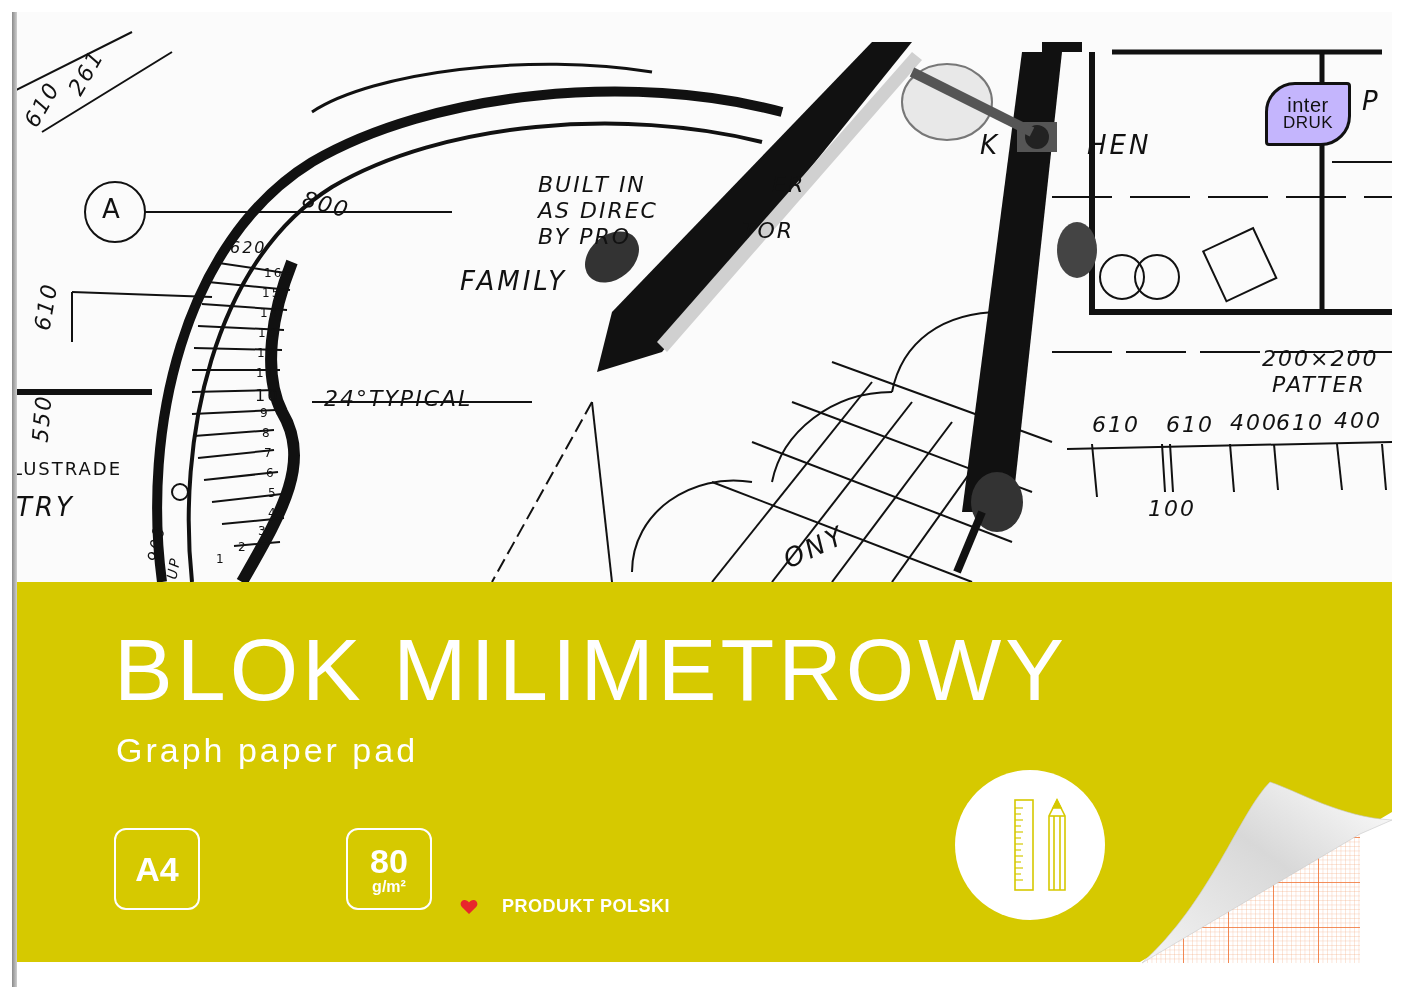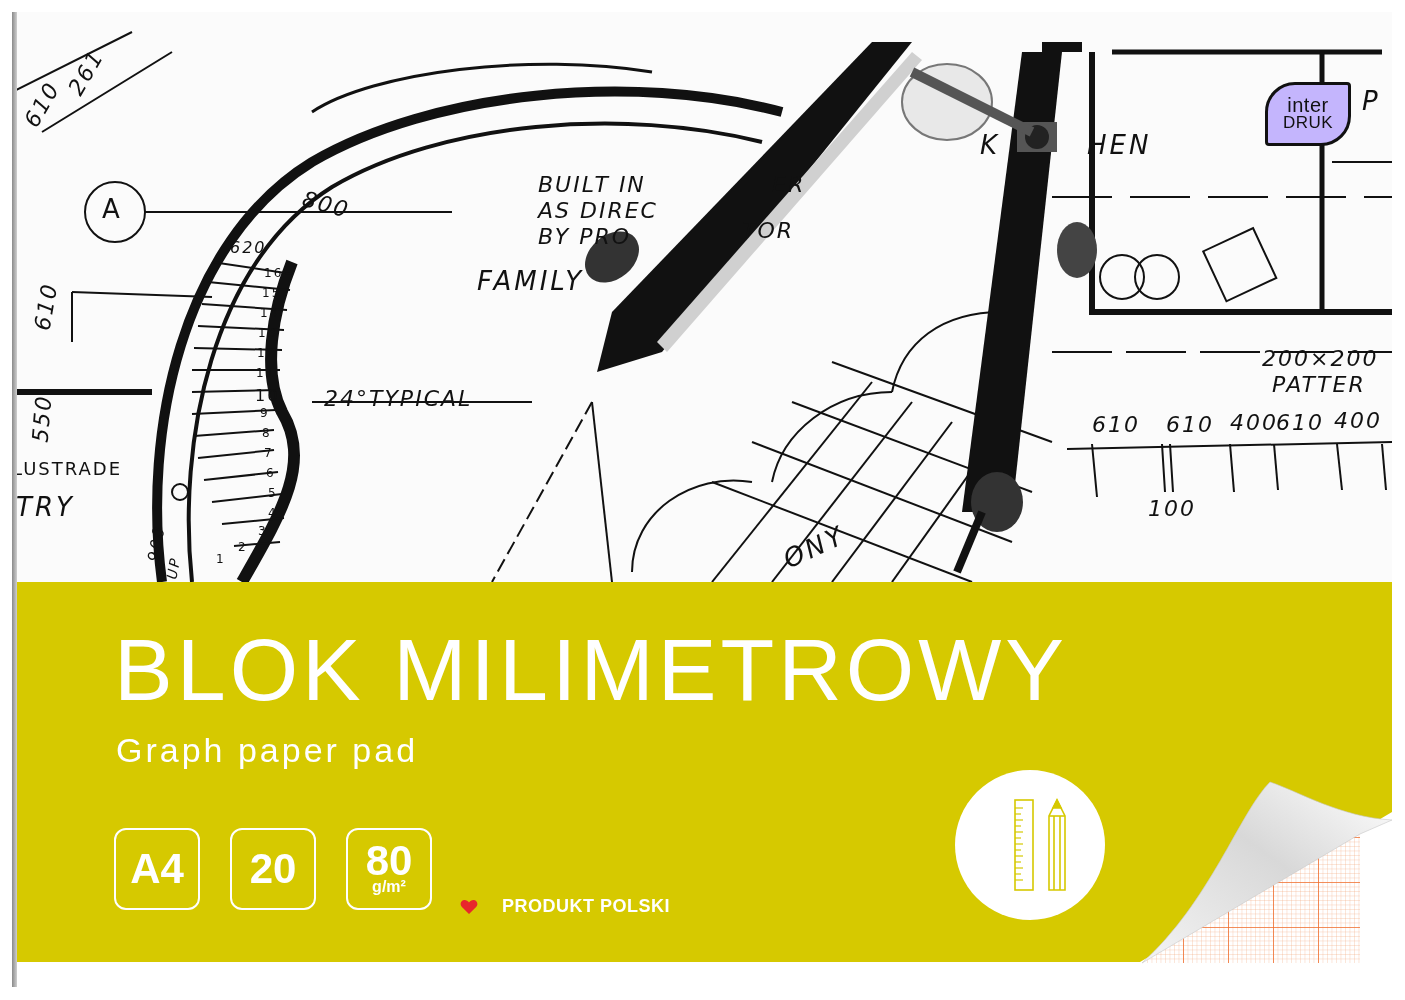--- a/index.html
+++ b/index.html
@@ -42,21 +42,21 @@
   }
   .subtitle {
     position: absolute; left: 104px; top: 718px; color: #ffffff; font-size: 34px; letter-spacing: 3px;
     line-height: 40px; white-space: nowrap;
   }
   .badge {
     position: absolute; top: 816px; width: 86px; height: 82px; border: 2px solid #ffffff;
     border-radius: 12px; color: #fff; box-sizing: border-box;
     display: flex; flex-direction: column; align-items: center; justify-content: center;
   }
-  .badge .v { font-size: 42px; font-weight: 700; line-height: 36px; }
+  .badge .v { font-size: 34px; font-weight: 700; line-height: 36px; }
   .badge .u { font-size: 16px; font-weight: 700; line-height: 16px; }
   .made {
     position: absolute; left: 448px; top: 884px; display: flex; align-items: center; gap: 24px;
     color: #fff; font-weight: 700; font-size: 18px; letter-spacing: 0.5px;
   }
   .heart { width: 18px; height: 16px; }
   .tools-circle {
     position: absolute; left: 943px; top: 758px; width: 150px; height: 150px; border-radius: 50%;
     background: #ffffff;
   }
@@ -158,21 +158,21 @@
         <line x1="900" y1="60" x2="1020" y2="120" stroke="#555" stroke-width="10"></line>
         <rect x="1030" y="30" width="40" height="10" fill="#111"></rect>
       </g>
     </svg>
 
     <span class="bp-label" style="left:526px;top:160px;">BUILT IN</span>
     <span class="bp-label" style="left:760px;top:160px;">ER</span>
     <span class="bp-label" style="left:526px;top:186px;">AS DIREC</span>
     <span class="bp-label" style="left:526px;top:212px;">BY PRO</span>
     <span class="bp-label" style="left:730px;top:206px;text-align:center;">TOR</span>
-    <span class="bp-label lg" style="left:465px;top:254px;">FAMILY</span>
+    <span class="bp-label lg" style="left:448px;top:254px;">FAMILY</span>
     <span class="bp-label" style="left:312px;top:374px;">24°TYPICAL</span>
     <span class="bp-label lg" style="left:968px;top:118px;">K</span>
     <span class="bp-label lg" style="left:1075px;top:118px;">HEN</span>
     <span class="bp-label lg" style="left:90px;top:182px;font-style:normal;">A</span>
     <span class="bp-label" style="left:1250px;top:334px;">200×200</span>
     <span class="bp-label" style="left:1260px;top:360px;">PATTER</span>
     <span class="bp-label" style="left:6px;top:80px;transform:rotate(-60deg);">610</span>
     <span class="bp-label" style="left:50px;top:48px;transform:rotate(-60deg);">261</span>
     <span class="bp-label" style="left:290px;top:180px;transform:rotate(15deg);">800</span>
     <span class="bp-label" style="left:218px;top:226px;font-size:16px;">620</span>
@@ -215,23 +215,20 @@
   </div>
 
   <div class="band"></div>
 
   <div class="title">BLOK MILIMETROWY</div>
   <div class="subtitle">Graph paper pad</div>
 
   <div class="badge" style="left:102px;">
     <span class="v">A4</span>
   </div>
-  <div class="badge" style="left:218px;">
-    <span class="v">20</span>
-  </div>
   <div class="badge" style="left:334px;">
     <span class="v">80</span>
     <span class="u">g/m²</span>
   </div>
 
   <div class="made">
     <svg class="heart" viewBox="0 0 20 18">
       <path d="M10 17 L2 9 C-1 6,1 1,5 1 C7 1,9 2,10 4 C11 2,13 1,15 1 C19 1,21 6,18 9 Z" fill="#E8262C"></path>
     </svg>
     <span>PRODUKT POLSKI</span>

